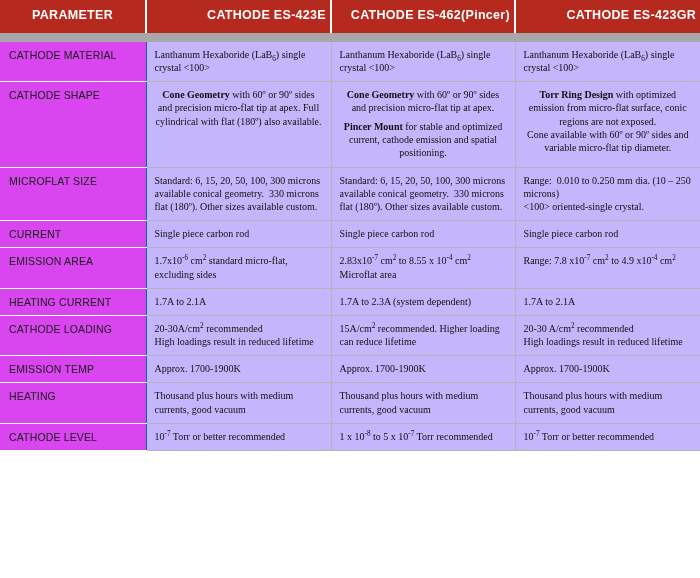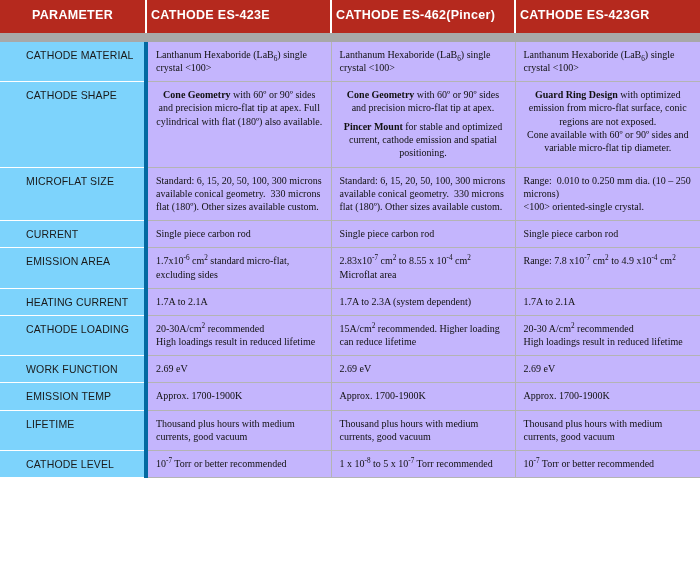--- a/index.html
+++ b/index.html
@@ -24,21 +24,21 @@
   #spec-table col.c-c     { width: 185px; }
 
   
   thead th {
     background: #b5291e;
     color: #ffffff;
     font-family: "Liberation Sans", sans-serif;
     font-size: 12.5px;
     font-weight: bold;
     letter-spacing: 0.3px;
-    text-align: left;
+    text-align: right;
     padding: 9px 4px 10px 4px;
     border-right: 2px solid #ffffff;
     vertical-align: middle;
     line-height: 1.1;
   }
   thead th:last-child { border-right: none; }
   thead th.param-head { text-align: center; }
 
   
   tr.spacer td {
@@ -48,29 +48,29 @@
     border: none;
   }
   tr.spacer td.param-cell { background: #a8a8a8; }
 
   
   td {
     vertical-align: top;
     border-bottom: 1px solid #9d9d9d;
   }
   td.param-cell {
-    background: #7dd3fc;
+    background: #d946ef;
     color: #1a1a1a;
     font-family: "Liberation Sans", sans-serif;
     font-size: 10.5px;
     letter-spacing: 0.15px;
     line-height: 1.35;
-    padding: 6px 6px 6px 26px;
+    padding: 6px 6px 6px 9px;
     border-bottom: 1px solid #ffffff;
-    border-right: 4px solid #0369a1;
+    border-right: 1px solid #0369a1;
   }
   td.data-cell {
     background: #c4b5fd;
     color: #111111;
     font-family: "Liberation Serif", serif;
     font-size: 10px;
     line-height: 1.32;
     padding: 6px 8px 7px 8px;
     border-right: 1px solid #b4b4b4;
     border-bottom: 1px solid #b4b4b4;
@@ -123,21 +123,21 @@
       <tr>
         <td class="param-cell">CATHODE SHAPE</td>
         <td class="data-cell">
           <p><b>Cone Geometry</b> with 60º or 90º sides and precision micro-flat tip at apex. Full cylindrical with flat (180º) also available.</p>
         </td>
         <td class="data-cell">
           <p><b>Cone Geometry</b> with 60º or 90º sides and precision micro-flat tip at apex.</p>
           <p><b>Pincer Mount</b> for stable and optimized current, cathode emission and spatial positioning.</p>
         </td>
         <td class="data-cell">
-          <p><b>Guard Ring Design</b> with optimized emission from micro-flat surface, conic regions are not exposed.<br>Cone available with 60º or 90º sides and variable micro-flat tip diameter.</p>
+          <p><b>Torr Ring Design</b> with optimized emission from micro-flat surface, conic regions are not exposed.<br>Cone available with 60º or 90º sides and variable micro-flat tip diameter.</p>
         </td>
       </tr>
       <tr>
         <td class="param-cell">MICROFLAT SIZE</td>
         <td class="data-cell">Standard: 6, 15, 20, 50, 100, 300 microns available conical geometry.&nbsp; 330 microns flat (180º). Other sizes available custom.</td>
         <td class="data-cell">Standard: 6, 15, 20, 50, 100, 300 microns available conical geometry.&nbsp; 330 microns flat (180º). Other sizes available custom.</td>
         <td class="data-cell">Range:&nbsp; 0.010 to 0.250 mm dia. (10 – 250 microns)<br>&lt;100&gt; oriented-single crystal.</td>
       </tr>
       <tr>
         <td class="param-cell">CURRENT</td>
@@ -157,33 +157,27 @@
         <td class="data-cell">1.7A to 2.3A (system dependent)</td>
         <td class="data-cell">1.7A to 2.1A</td>
       </tr>
       <tr>
         <td class="param-cell">CATHODE LOADING</td>
         <td class="data-cell">20-30A/cm<sup>2</sup> recommended<br>High loadings result in reduced lifetime</td>
         <td class="data-cell">15A/cm<sup>2</sup> recommended. Higher loading can reduce lifetime</td>
         <td class="data-cell">20-30 A/cm<sup>2</sup> recommended<br>High loadings result in reduced lifetime</td>
       </tr>
       <tr>
-        <td class="param-cell">WORK FUNCTION</td>
-        <td class="data-cell">2.69 eV</td>
-        <td class="data-cell">2.69 eV</td>
-        <td class="data-cell">2.69 eV</td>
-      </tr>
-      <tr>
         <td class="param-cell">EMISSION TEMP</td>
         <td class="data-cell">Approx. 1700-1900K</td>
         <td class="data-cell">Approx. 1700-1900K</td>
         <td class="data-cell">Approx. 1700-1900K</td>
       </tr>
       <tr>
-        <td class="param-cell">LIFETIME</td>
+        <td class="param-cell">HEATING</td>
         <td class="data-cell">Thousand plus hours with medium currents, good vacuum</td>
         <td class="data-cell">Thousand plus hours with medium currents, good vacuum</td>
         <td class="data-cell">Thousand plus hours with medium currents, good vacuum</td>
       </tr>
       <tr>
         <td class="param-cell">CATHODE LEVEL</td>
         <td class="data-cell">10<sup>-7</sup> Torr or better recommended</td>
         <td class="data-cell">1 x 10<sup>-8</sup> to 5 x 10<sup>-7</sup> Torr recommended</td>
         <td class="data-cell">10<sup>-7</sup> Torr or better recommended</td>
       </tr>

